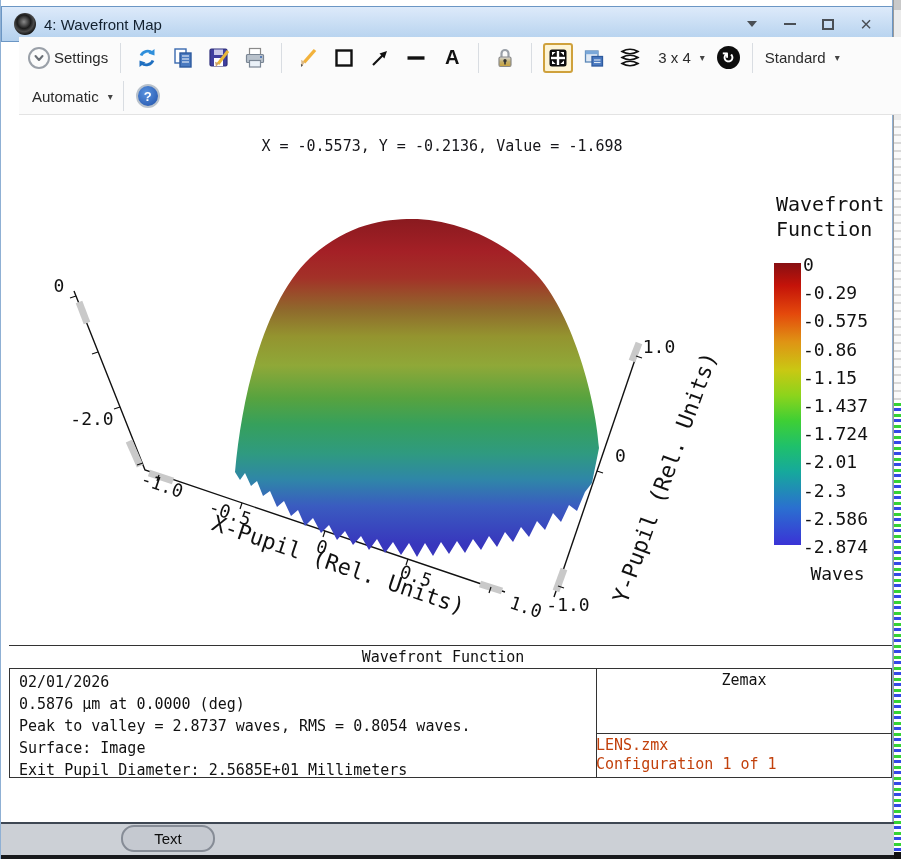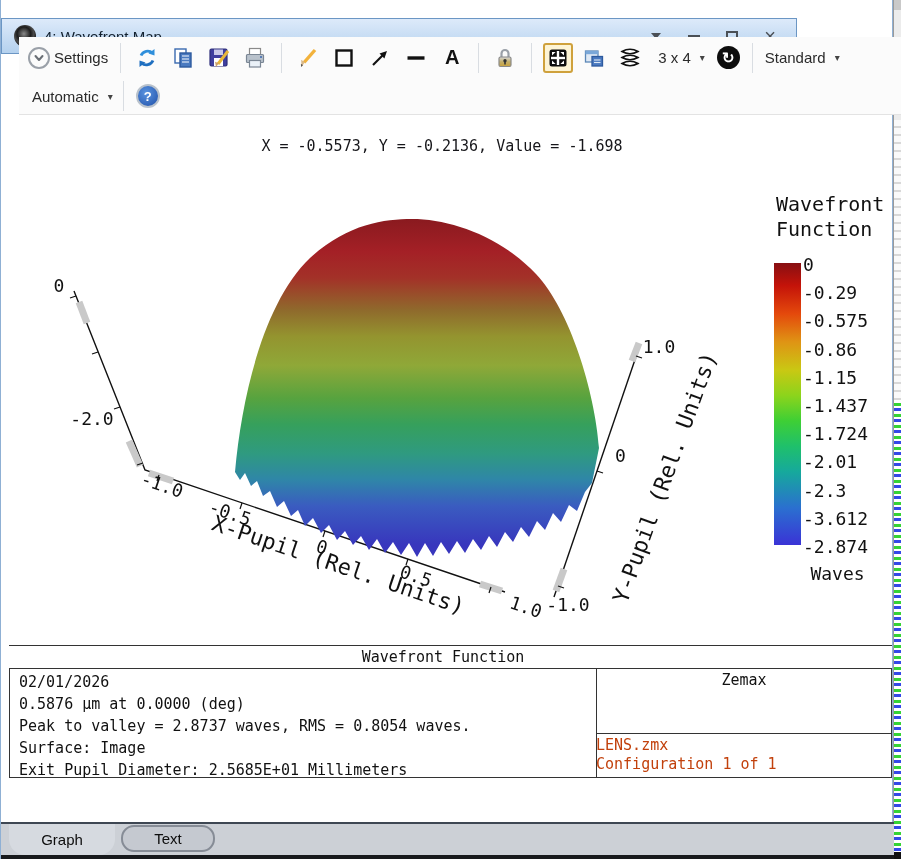--- a/index.html
+++ b/index.html
@@ -4,21 +4,21 @@
 <style>
   * { margin:0; padding:0; box-sizing:border-box; }
   body { width:901px; height:859px; font-family:"Liberation Sans", sans-serif; background:#fff; }
   .screen { position:relative; width:901px; height:859px; overflow:hidden; background:#fff; }
 
   
   .window { position:absolute; left:0; top:0; width:893px; height:859px; background:#fff;
             border-left:1px solid #8fb0d4; border-right:1px solid #8fb0d4; }
 
   
-  .titlebar { position:absolute; left:0; top:18px; width:796px; height:36px;
+  .titlebar { position:absolute; left:0; top:6px; width:892px; height:36px;
               background:linear-gradient(#ddeafa,#b4d1ee);
               border:1px solid #6b96c4; display:flex; align-items:center;justify-content:center; }
   .app-icon { width:22px; height:22px; border-radius:50%; margin:0 8px 0 12px;
               background:radial-gradient(circle at 45% 40%, #8a8a8a 0%, #1c1c1c 38%, #4a4a4a 55%, #050505 78%); }
   .title-text { font-size:15px; color:#13212f; }
   .win-controls { margin-left:auto; display:flex; align-items:center; gap:22px; padding-right:18px; }
   .wc { width:16px; height:16px; display:flex; align-items:center; justify-content:center; color:#4a4f55; cursor:default; }
   .wc-menu { width:0; height:0; border-left:5px solid transparent; border-right:5px solid transparent; border-top:6px solid #4a4f55; }
   .wc-min  { width:12px; height:2px; background:#4a4f55; }
   .wc-max  { width:12px; height:11px; border:2px solid #4a4f55; }
@@ -338,40 +338,39 @@
       <div class="cbar"></div>
       <div class="cbar-label" style="top:139px">0</div>
       <div class="cbar-label" style="top:167px">-0.29</div>
       <div class="cbar-label" style="top:195px">-0.575</div>
       <div class="cbar-label" style="top:224px">-0.86</div>
       <div class="cbar-label" style="top:252px">-1.15</div>
       <div class="cbar-label" style="top:280px">-1.437</div>
       <div class="cbar-label" style="top:308px">-1.724</div>
       <div class="cbar-label" style="top:336px">-2.01</div>
       <div class="cbar-label" style="top:365px">-2.3</div>
-      <div class="cbar-label" style="top:393px">-3.612</div>
+      <div class="cbar-label" style="top:393px">-2.586</div>
       <div class="cbar-label" style="top:421px">-2.874</div>
       <div class="waves-label">Waves</div>
     </div>
 
     <div class="footer">
       <div class="f-line" style="left:7px; top:0; width:883px; height:1px"></div>
       <div class="f-title">Wavefront Function</div>
       <div class="f-line" style="left:7px; top:23px; width:883px; height:1px"></div>
       <div class="f-line" style="left:7px; top:23px; width:1px; height:109px"></div>
       <div class="f-line" style="left:889px; top:23px; width:1px; height:109px"></div>
       <div class="f-line" style="left:7px; top:132px; width:883px; height:1px"></div>
       <div class="f-line" style="left:594px; top:23px; width:1px; height:109px"></div>
       <div class="f-line" style="left:594px; top:88px; width:296px; height:1px"></div>
       <div class="f-text"><span>02/01/2026</span><br><span>0.5876 µm at 0.0000 (deg)</span><br><span>Peak to valley = 2.8737 waves, RMS = 0.8054 waves.</span><br><span>Surface: Image</span><br><span>Exit Pupil Diameter: 2.5685E+01 Millimeters</span></div>
       <div class="f-brand">Zemax</div>
       <div class="f-file"><span>LENS.zmx</span><br><span>Configuration 1 of 1</span></div>
     </div>
 
     <div class="tab-topline"></div>
     <div class="tabbar">
-      <div class="tab-graph">Graph</div>
       <div class="tab-text">Text</div>
     </div>
     <div class="bottom-strip"></div>
 
   </div>
 </div>
 
 </body></html>

